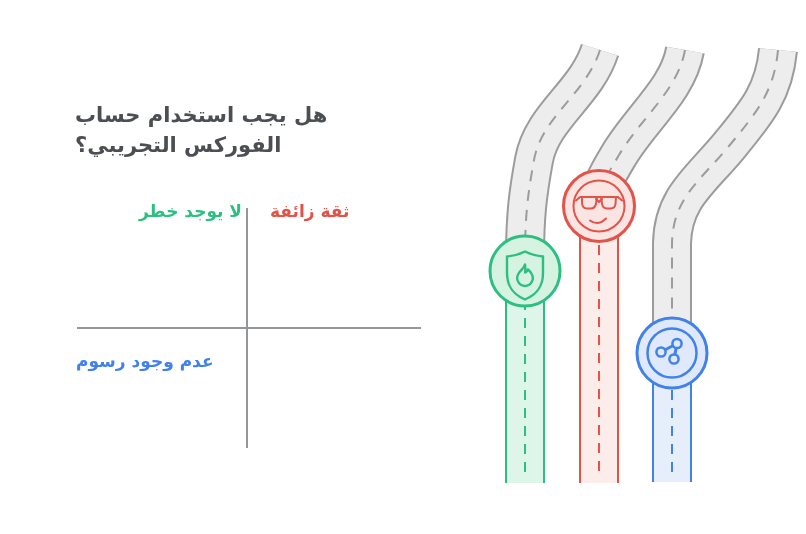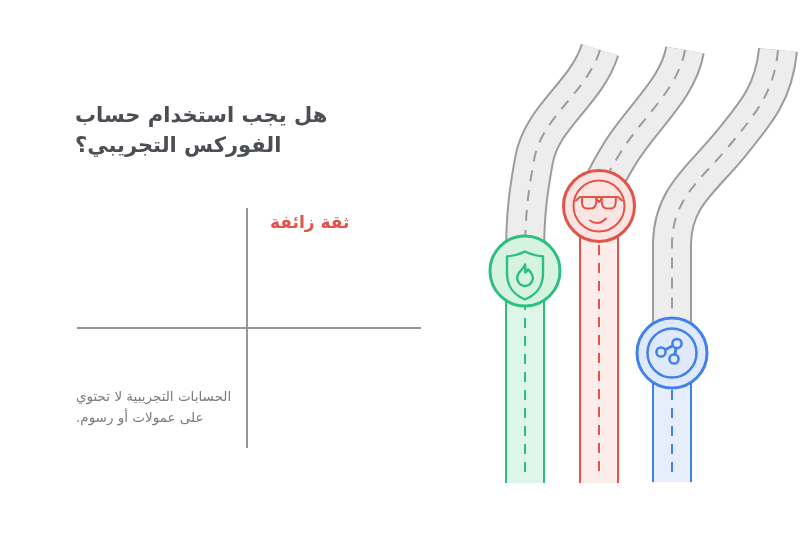--- a/index.html
+++ b/index.html
@@ -15,21 +15,21 @@
   .cell-heading{
     position:absolute;direction:rtl;
     font-size:17px;font-weight:bold;line-height:1.2;
   }
   .cell-body{
     position:absolute;direction:rtl;text-align:left;
     font-size:13.5px;color:#797c80;line-height:1.58;
   }
   .h-green{left:47px;top:201px;width:166px;text-align:right;color:#2dbf80;}
   .b-green{left:47px;top:238px;width:172px;}
-  .h-red{left:241px;top:212px;width:150px;text-align:left;color:#e2544a;}
+  .h-red{left:241px;top:201px;width:150px;text-align:left;color:#e2544a;}
   .b-red{left:237px;top:238px;width:152px;}
   .h-blue{left:47px;top:351px;width:170px;text-align:left;color:#4181ea;}
   .b-blue{left:47px;top:386px;width:172px;}
   .divider-v{position:absolute;left:217px;top:208px;width:2px;height:240px;background:#94979a;}
   .divider-h{position:absolute;left:48px;top:327px;width:344px;height:2px;background:#94979a;}
   .roads{position:absolute;left:0;top:0;}
 </style>
 </head>
 <body>
 
@@ -104,18 +104,19 @@
         </g>
       </g>
     </g>
   </svg>
 
   <div class="page-title">هل يجب استخدام حساب الفوركس التجريبي؟</div>
 
   <div class="divider-v"></div>
   <div class="divider-h"></div>
 
+  <div class="cell-heading h-green">لا يوجد خطر</div>
 
   <div class="cell-heading h-red">ثقة زائفة</div>
 
-  <div class="cell-body b-blue">الحسابات التجريبية لا تحتوي على عمولات أو رسوم.</div>
+  <div class="cell-heading h-blue">عدم وجود رسوم</div>
 
 </div>
 
 </body></html>

